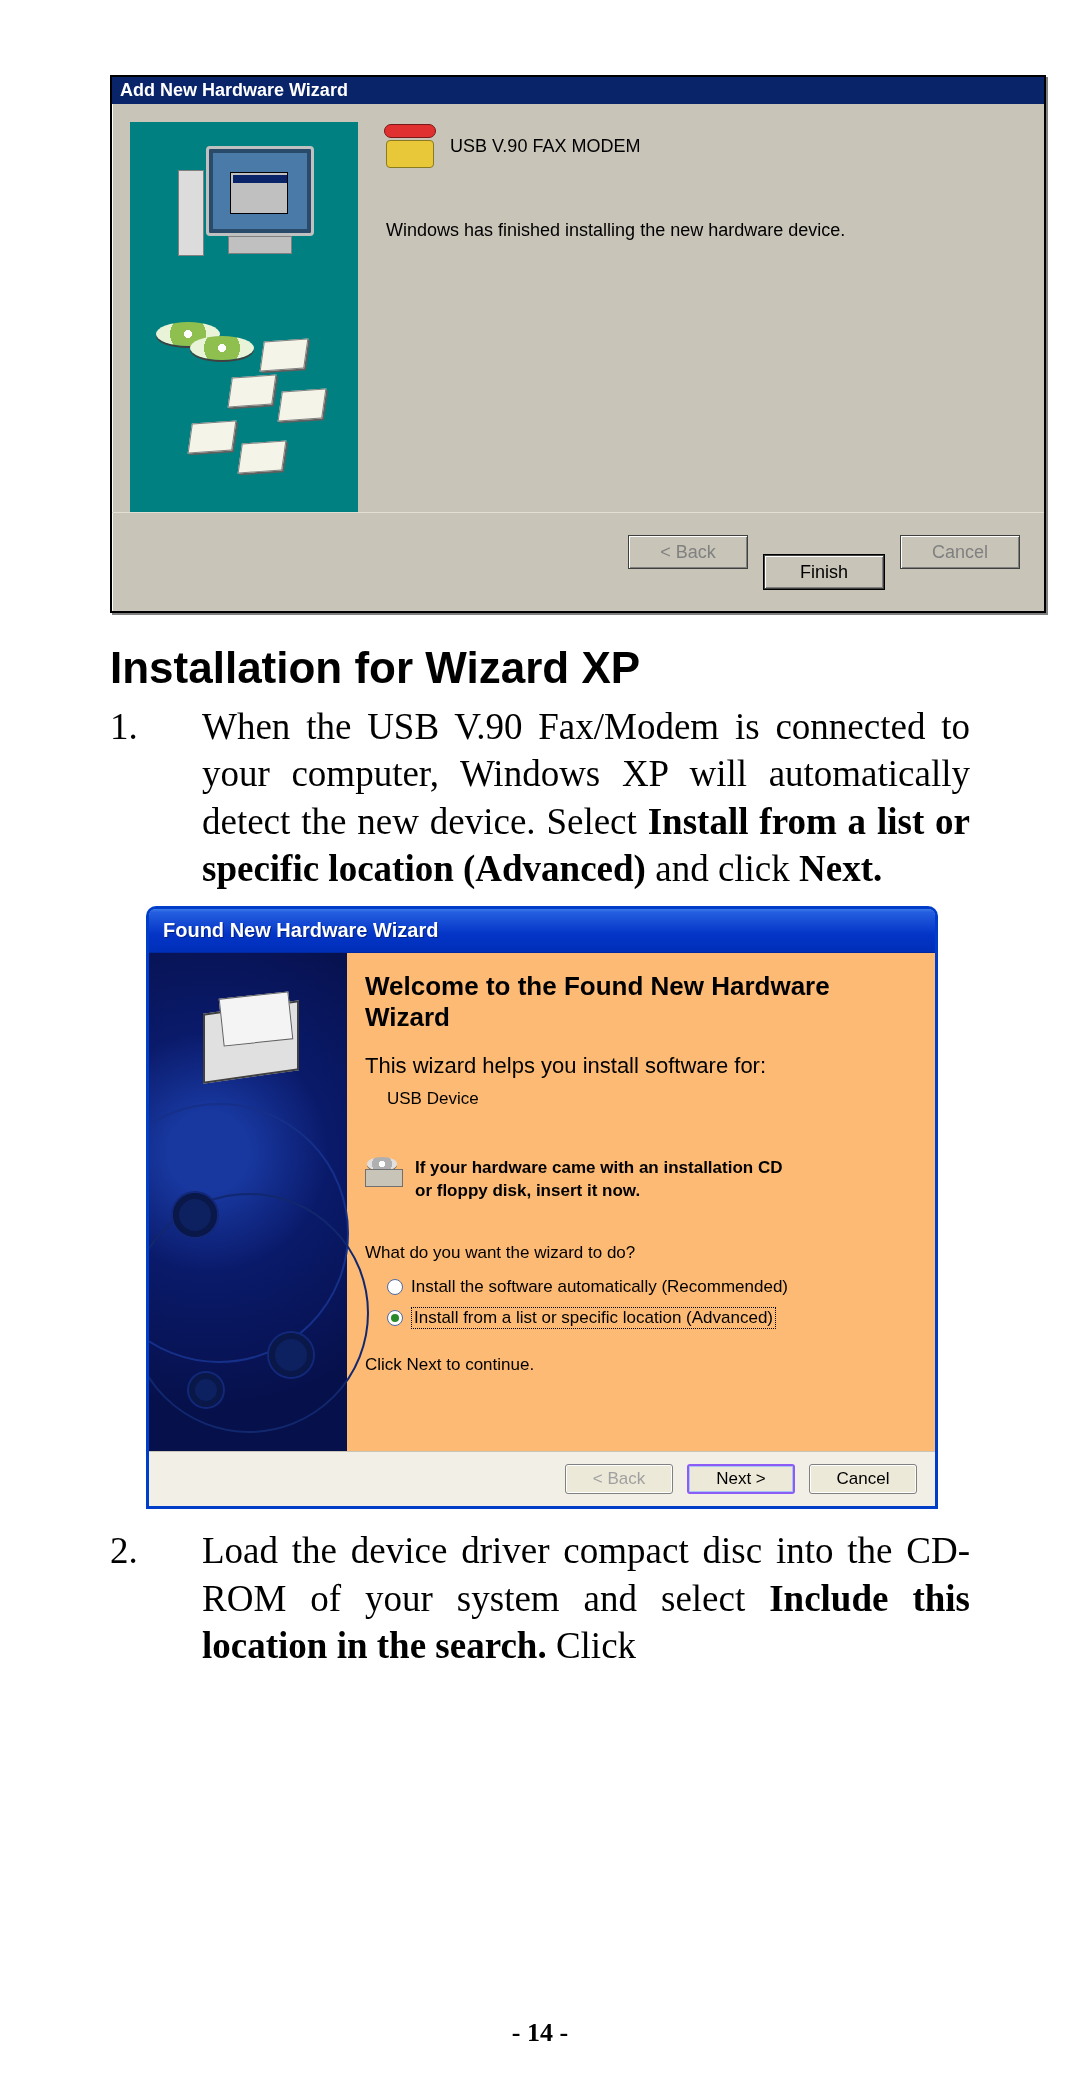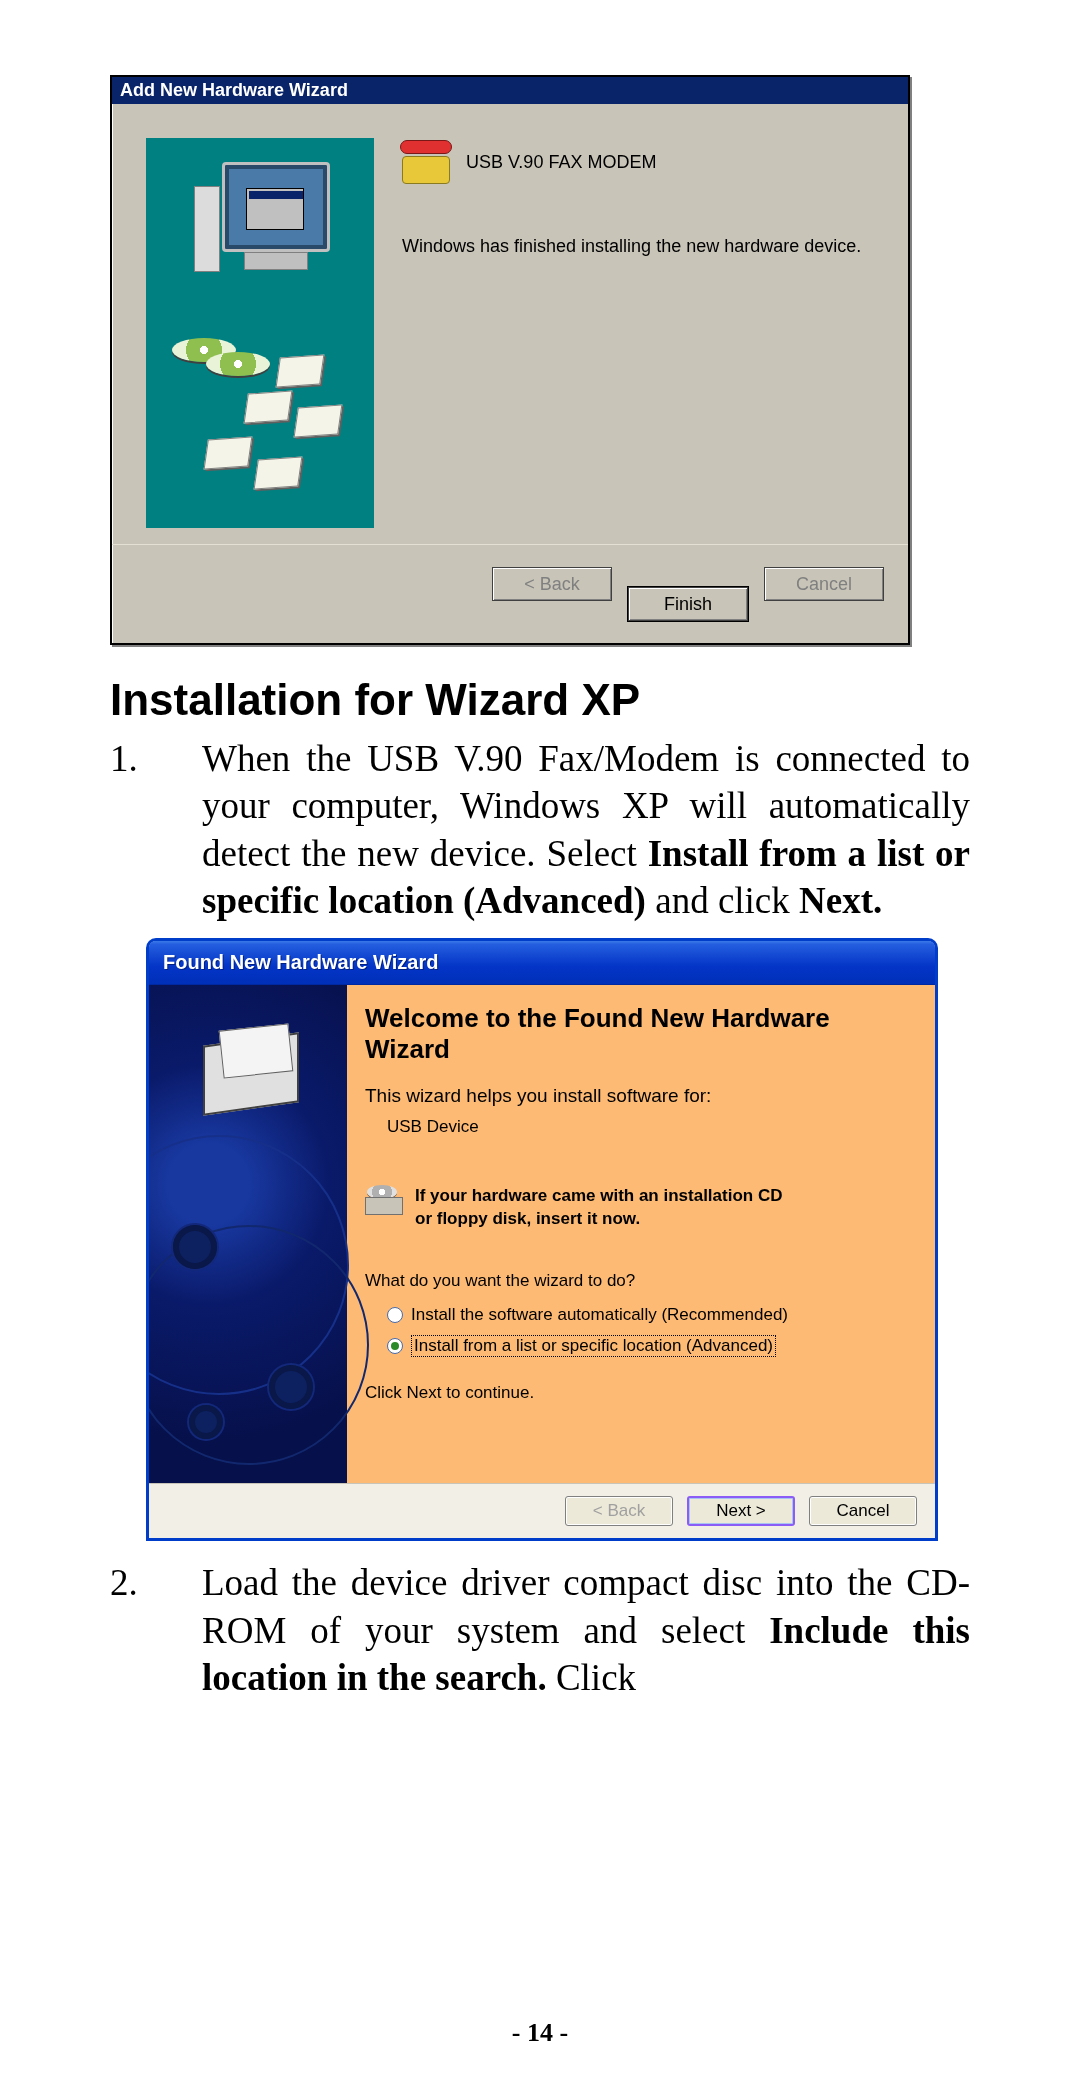--- a/index.html
+++ b/index.html
@@ -12,38 +12,38 @@
   }
   .page {
     position: absolute;
     left: 110px;
     top: 75px;
     width: 860px;
   }
 
   
   .win98-dialog {
-    width: 800px;
+    width: 936px;
     border: 2px solid #000;
     box-shadow: 2px 2px 0 #808080, inset 1px 1px 0 #fff;
     background: #c8c4b8;
     font-family: "Tahoma", "Arial", sans-serif;
     font-size: 18px;
     color: #000;
   }
   .win98-titlebar {
     background: linear-gradient(#0a246a,#0a246a);
     color: #fff;
     font-weight: bold;
     padding: 3px 8px;
     font-size: 18px;
   }
   .win98-body {
     display: flex;
-    padding: 16px;
+    padding: 0;
   }
   .win98-sidebar {
     width: 228px;
     height: 390px;
     background: #008080;
     margin: 18px 18px 0 18px;
     position: relative;
   }
   .sb-monitor {
     position:absolute; left:48px; top:24px; width:140px; height:130px;
@@ -176,21 +176,21 @@
   .xp-sidebar .gear {
     position:absolute; width:44px; height:44px; border-radius:50%;
     background:#0d2060; box-shadow: inset 0 0 0 6px #091848, 0 0 0 2px #13287a;
   }
   .xp-sidebar .g1 { left:24px; top:240px; }
   .xp-sidebar .g2 { left:120px; top:380px; }
   .xp-sidebar .g3 { left:40px; top:420px; width:34px; height:34px; }
 
   .xp-content { flex:1; padding: 18px 24px 0 18px; color:#000; }
   .xp-content h2 { font: bold 26px "Tahoma",sans-serif; margin-bottom:20px; }
-  .xp-content .sub { font-size:19px; margin-bottom:10px; }
+  .xp-content .sub { font-size:22px; margin-bottom:10px; }
   .xp-content .device { font-size:17px; margin: 0 0 48px 22px; }
   .cd-row { display:flex; gap:12px; align-items:flex-start; margin-bottom:40px; }
   .cd-icon {
     width:38px; height:32px; position:relative; flex:none;
   }
   .cd-icon .disc {
     position:absolute; left:2px; top:0; width:30px; height:14px; border-radius:50%;
     background: radial-gradient(circle,#fff 0 3px,#b0b0b0 3px 10px,#e0e0e0 10px 15px);
     box-shadow:0 1px 0 #606060;
   }

